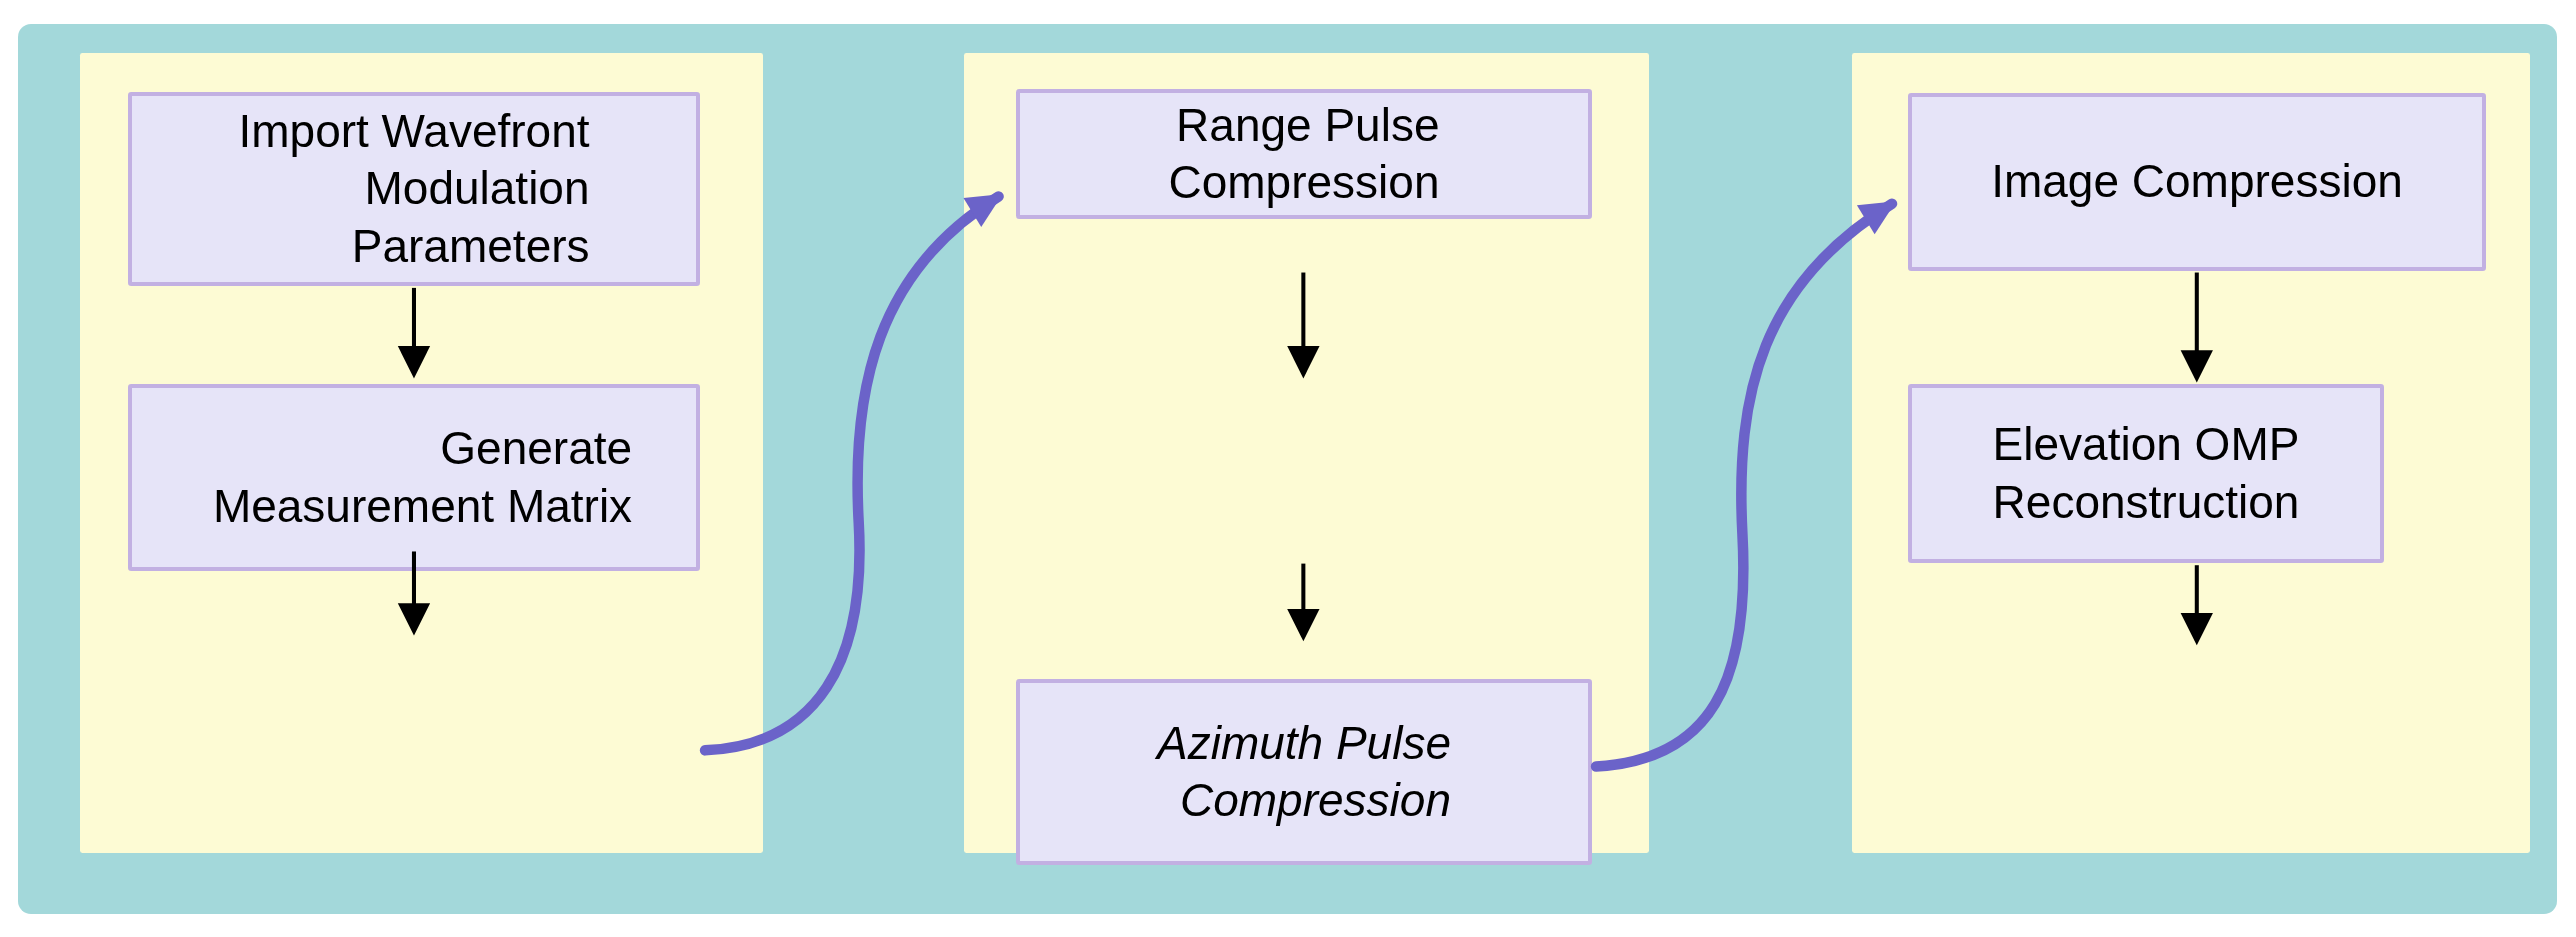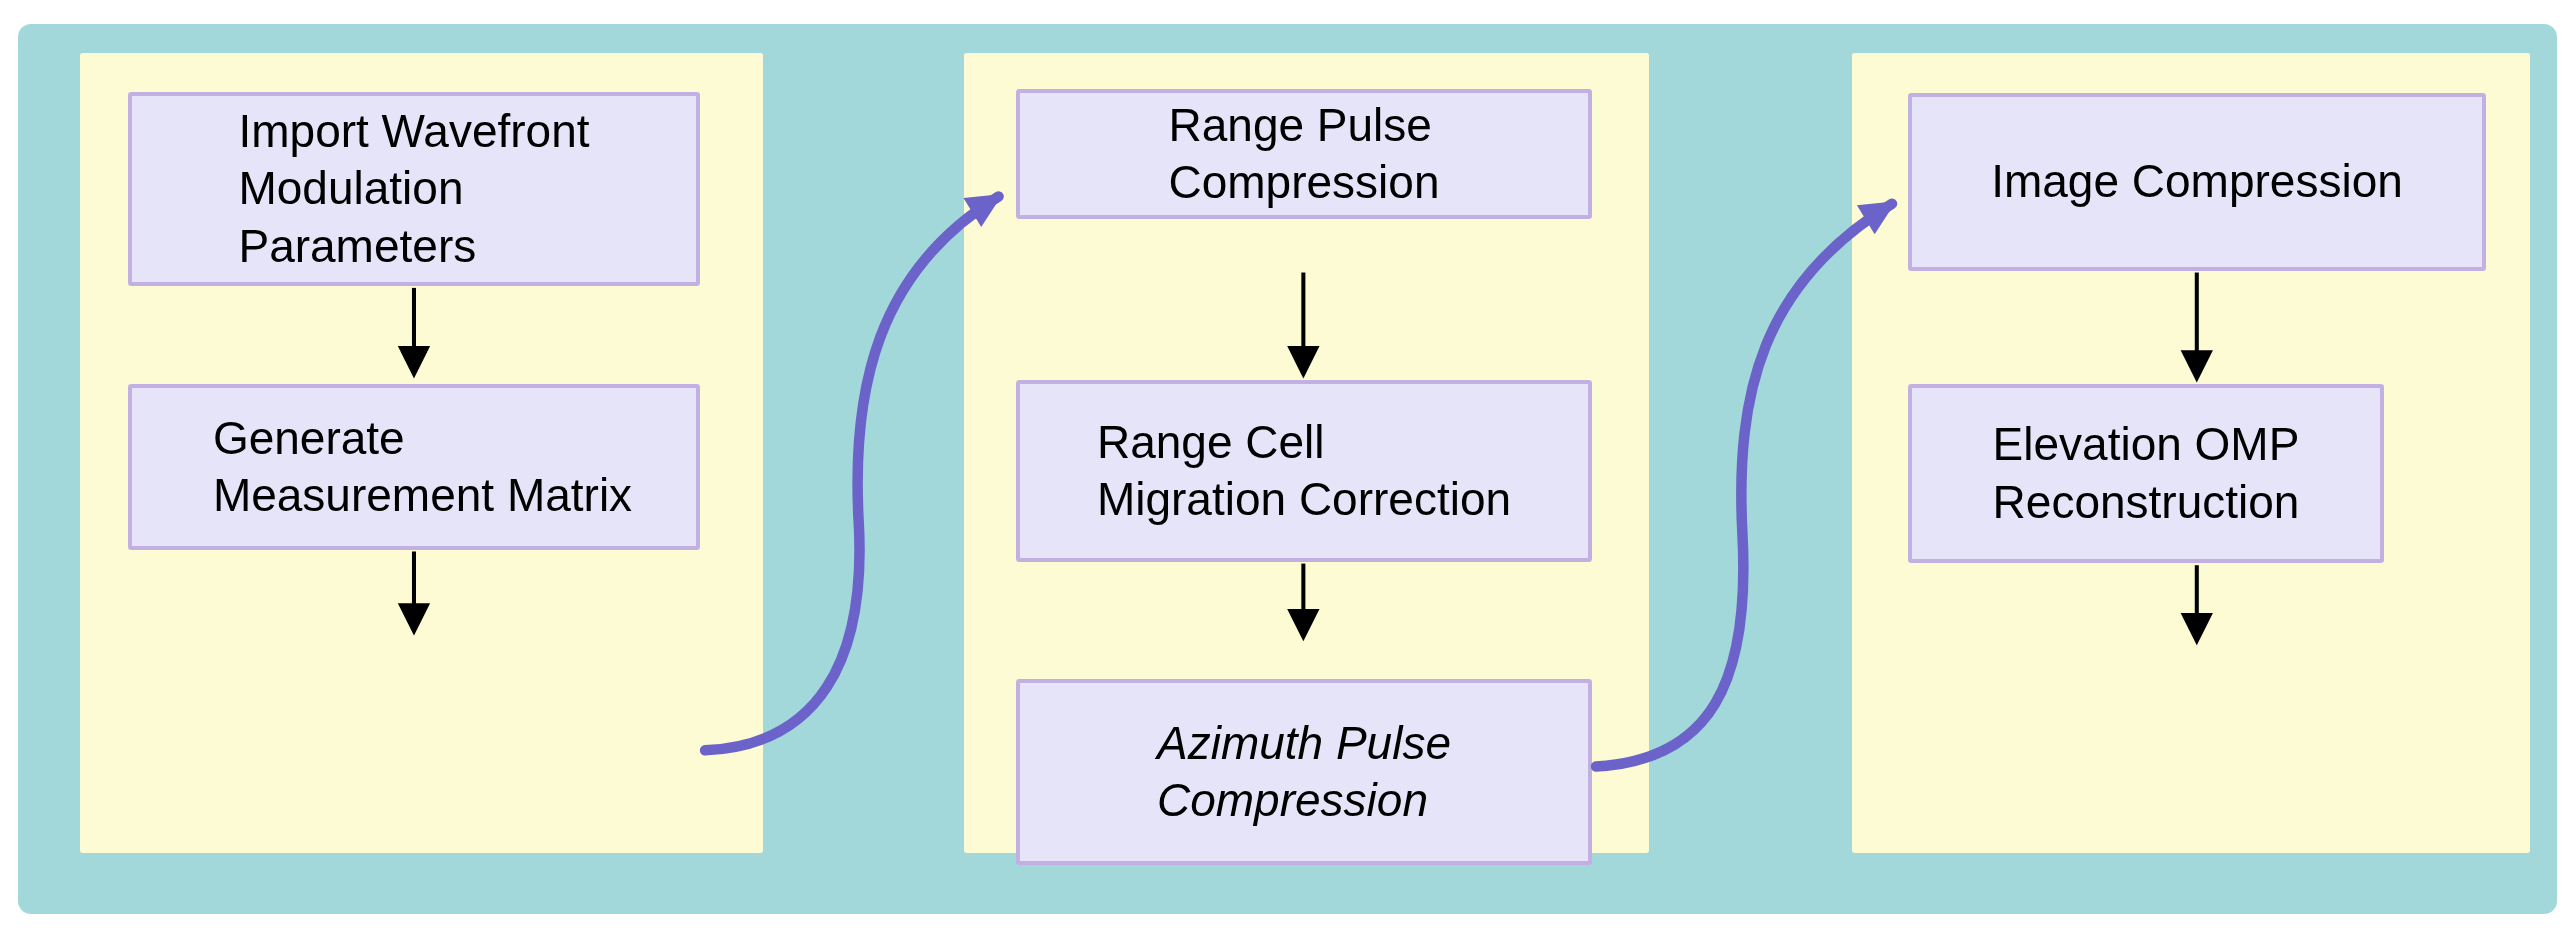--- a/index.html
+++ b/index.html
@@ -31,29 +31,29 @@
 
   .box {
     position: absolute;
     box-sizing: border-box;
     background: #e6e4f8;
     border: 4.9px solid #c2b0e2;
     border-radius: 3.2px;
     display: flex;
     align-items: center;
     justify-content: center;
-    text-align: left;
+    text-align: right;
     color: #000000;
     font-size: 46px;
     line-height: 1.25;
   }
   .box .label { white-space: pre-line; }
 
   .c1b1 { left: 128px;  top: 92px; width: 572px; height: 194px; }
-  .c1b2 { left: 128px;  top: 384px; width: 572px; height: 166px; padding-left: 17px; }
+  .c1b2 { left: 128px;  top: 384px; width: 572px; height: 187px; padding-left: 17px; }
   .c1b3 { left: 128px;  top: 637px; width: 572px; height: 190px; }
   .c2b1 { left: 1016px; top: 89px; width: 576px; height: 130px; }
   .c2b2 { left: 1016px; top: 380px; width: 576px; height: 182px; }
   .c2b3 { left: 1016px; top: 679px; width: 576px; height: 186px; font-style: italic; }
   .c3b1 { left: 1908px; top: 93px; width: 578px; height: 178px; }
   .c3b2 { left: 1908px; top: 384px; width: 476px; height: 179px; }
   .c3b3 { left: 1908px; top: 647px; width: 578px; height: 179px; }
 
   svg.overlay {
     position: absolute;
@@ -81,24 +81,20 @@
   </div>
   <div class="box c1b2">
     <span class="label">Generate
 Measurement Matrix</span>
   </div>
 
   <div class="box c2b1">
     <span class="label">Range Pulse
 Compression</span>
   </div>
-  <div class="box c2b2">
-    <span class="label">Range Cell
-Migration Correction</span>
-  </div>
   <div class="box c2b3">
     <span class="label">Azimuth Pulse
 Compression</span>
   </div>
 
   <div class="box c3b1">
     <span class="label">Image Compression</span>
   </div>
   <div class="box c3b2">
     <span class="label">Elevation OMP

